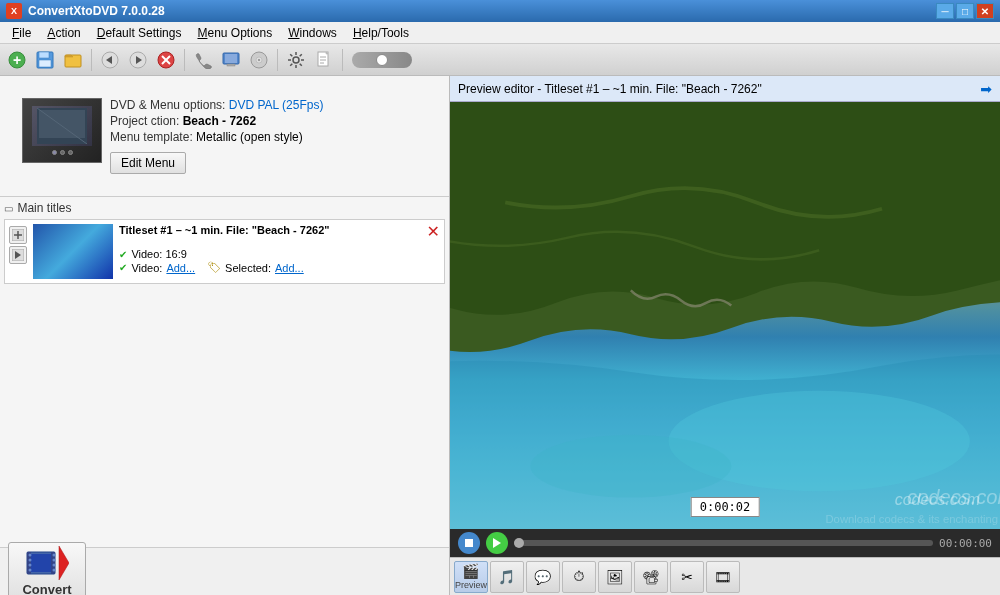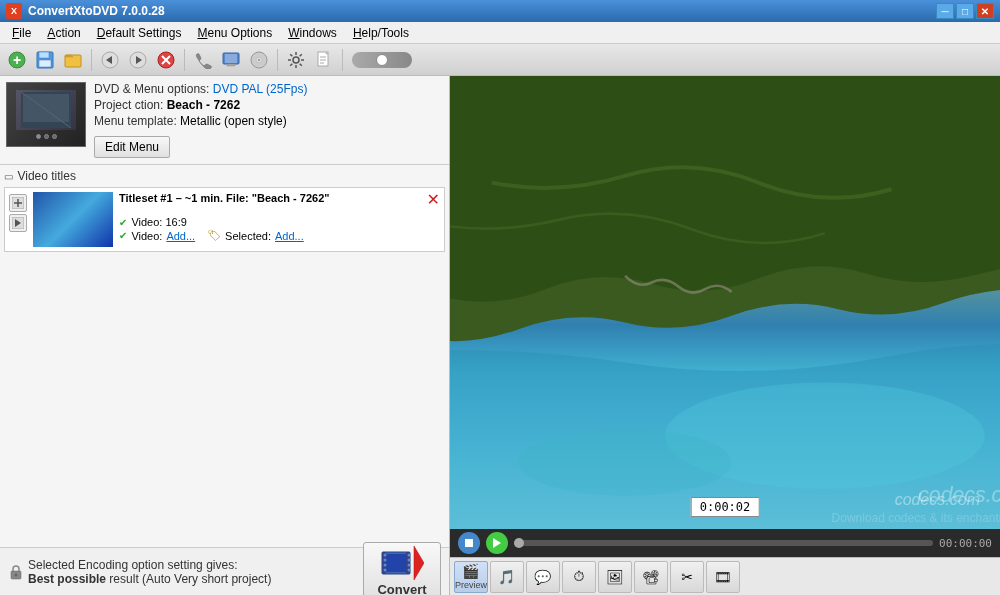--- a/index.html
+++ b/index.html
@@ -108,21 +108,21 @@
       display: flex;
       flex-direction: column;
       border-right: 1px solid #bbb;
       background: #f5f5f5;
     }
 
     
     #project-info {
       background: #f5f5f5;
       border-bottom: 1px solid #ccc;
-      padding: 6px;
+      padding: 22px;
       display: flex;
       gap: 8px;
     }
     #dvd-thumbnail {
       width: 80px; height: 65px;
       background: linear-gradient(135deg, #444, #222);
       border: 1px solid #666;
       display: flex; flex-direction: column;
       align-items: center; justify-content: center;
       flex-shrink: 0;
@@ -536,21 +536,21 @@
           <span class="label">Menu template: </span>
           <span>Metallic (open style)</span>
         </div>
         <div id="edit-menu-btn">Edit Menu</div>
       </div>
     </div>
 
     <div id="titles-section">
       <div class="section-header">
         <span class="collapse-icon">▭</span>
-        <span>Video titles</span>
+        <span>Main titles</span>
       </div>
 
       <div class="title-item">
         <div class="title-item-controls">
           <div class="small-icon-btn">
             <svg width="12" height="12" viewBox="0 0 12 12">
                 <rect width="12" height="12" fill="#ddd" stroke="#aaa" stroke-width="1"></rect>
                 <line x1="6" y1="2" x2="6" y2="10" stroke="#555" stroke-width="1.5"></line>
                 <line x1="2" y1="6" x2="10" y2="6" stroke="#555" stroke-width="1.5"></line>
               </svg>
@@ -580,31 +580,20 @@
             <span style="margin-left:8px; color:#aa8800;">🏷</span>
             <span> Selected: </span>
             <span class="add-link">Add...</span>
           </div>
         </div>
         <div class="title-close">✕</div>
       </div>
     </div>
 
     <div id="bottom-bar">
-      <div style="display:flex;align-items:center;gap:4px;flex:1;">
-        <svg width="16" height="16" viewBox="0 0 16 16">
-          <rect x="3" y="7" width="10" height="8" fill="#888" stroke="#666" stroke-width="0.5" rx="1"></rect>
-          <path d="M5 7 V5 Q5 2 8 2 Q11 2 11 5 V7" fill="none" stroke="#888" stroke-width="1.5"></path>
-          <circle cx="8" cy="11" r="1.5" fill="#666"></circle>
-        </svg>
-        <div id="status-text">
-          <span>Selected Encoding option setting gives:</span><br>
-          <span class="bold">Best possible</span><span> result (Auto Very short project)</span>
-        </div>
-      </div>
       <div id="convert-btn">
         <div style="position:relative;width:44px;height:34px;">
           <svg width="44" height="34" viewBox="0 0 44 34">
             <rect x="2" y="6" width="28" height="22" fill="#4466aa" stroke="#224488" stroke-width="1" rx="1"></rect>
             <rect x="4" y="8" width="24" height="18" fill="#2244aa"></rect>
             <rect x="2" y="6" width="4" height="22" fill="#334488"></rect>
             <rect x="26" y="6" width="4" height="22" fill="#334488"></rect>
             <circle cx="5" cy="9" r="1.5" fill="#6688cc"></circle>
             <circle cx="5" cy="14" r="1.5" fill="#6688cc"></circle>
             <circle cx="5" cy="19" r="1.5" fill="#6688cc"></circle>
@@ -616,20 +605,24 @@
             <polygon points="34,0 44,17 34,34" fill="#dd2222" stroke="#aa1111" stroke-width="0.5"></polygon>
           </svg>
         </div>
         <span>Convert</span>
       </div>
     </div>
   </div>
 
   <div id="right-panel">
 
+    <div id="preview-header">
+      <span>Preview editor - Titleset #1 – ~1 min. File: "Beach - 7262"</span>
+      <div class="arrow-btn">➡</div>
+    </div>
 
     <div id="preview-video">
       <div id="video-content">
 
         <svg style="position:absolute;top:0;left:0;width:100%;height:100%;" viewBox="0 0 550 340" preserveAspectRatio="xMidYMid slice">
 
           <path d="M0,0 L550,0 L550,160 Q480,155 440,170 Q400,185 360,175 Q320,165 280,180 Q240,195 200,185 Q160,175 120,190 Q80,205 40,195 Q20,190 0,185 Z" fill="#3a5a20"></path>
           <path d="M0,0 L550,0 L550,130 Q500,140 460,150 Q420,160 380,148 Q340,136 300,152 Q260,168 220,156 Q180,144 140,160 Q100,176 60,165 Q30,158 0,155 Z" fill="#2d4e15"></path>
 
           <path d="M100,80 Q150,90 200,75 Q250,60 300,80 Q350,100 400,85" stroke="#4a6a25" stroke-width="3" fill="none" opacity="0.6"></path>

